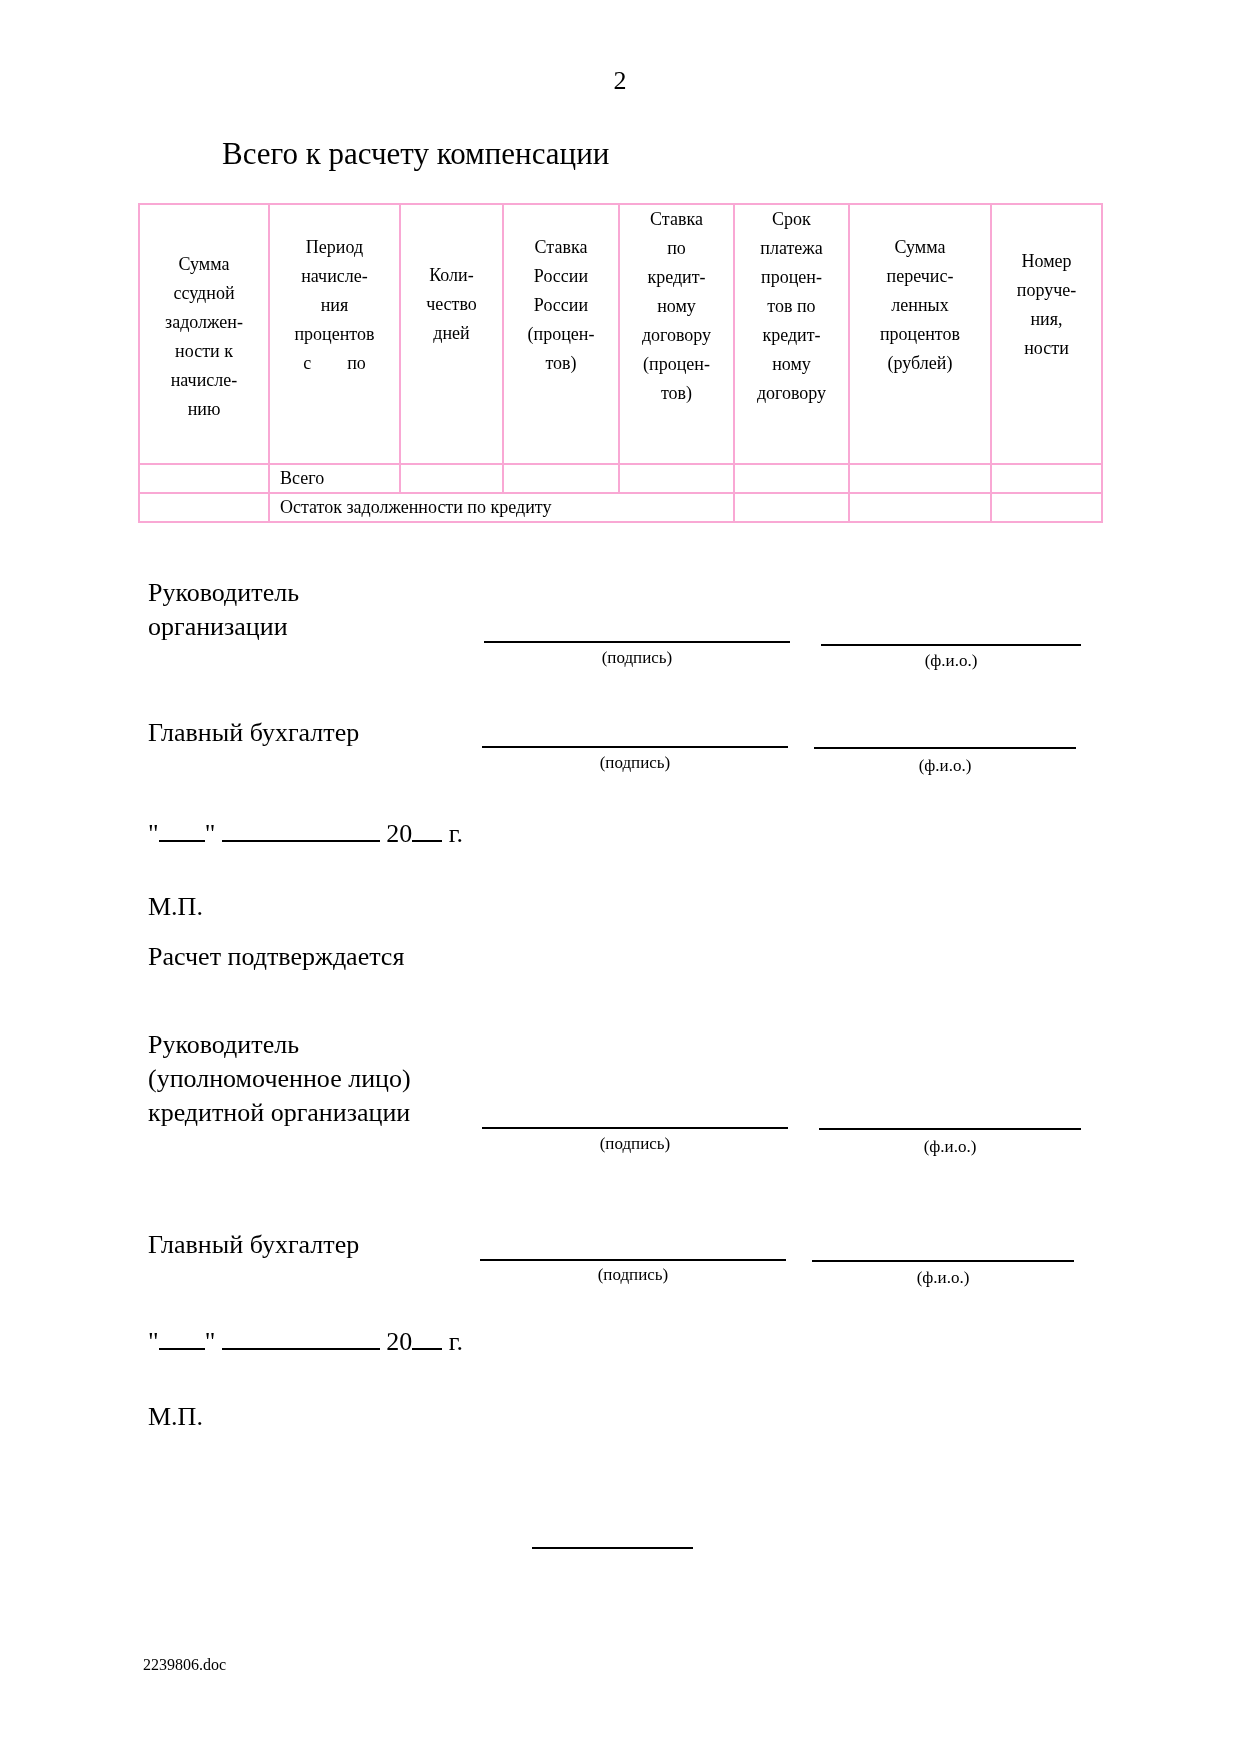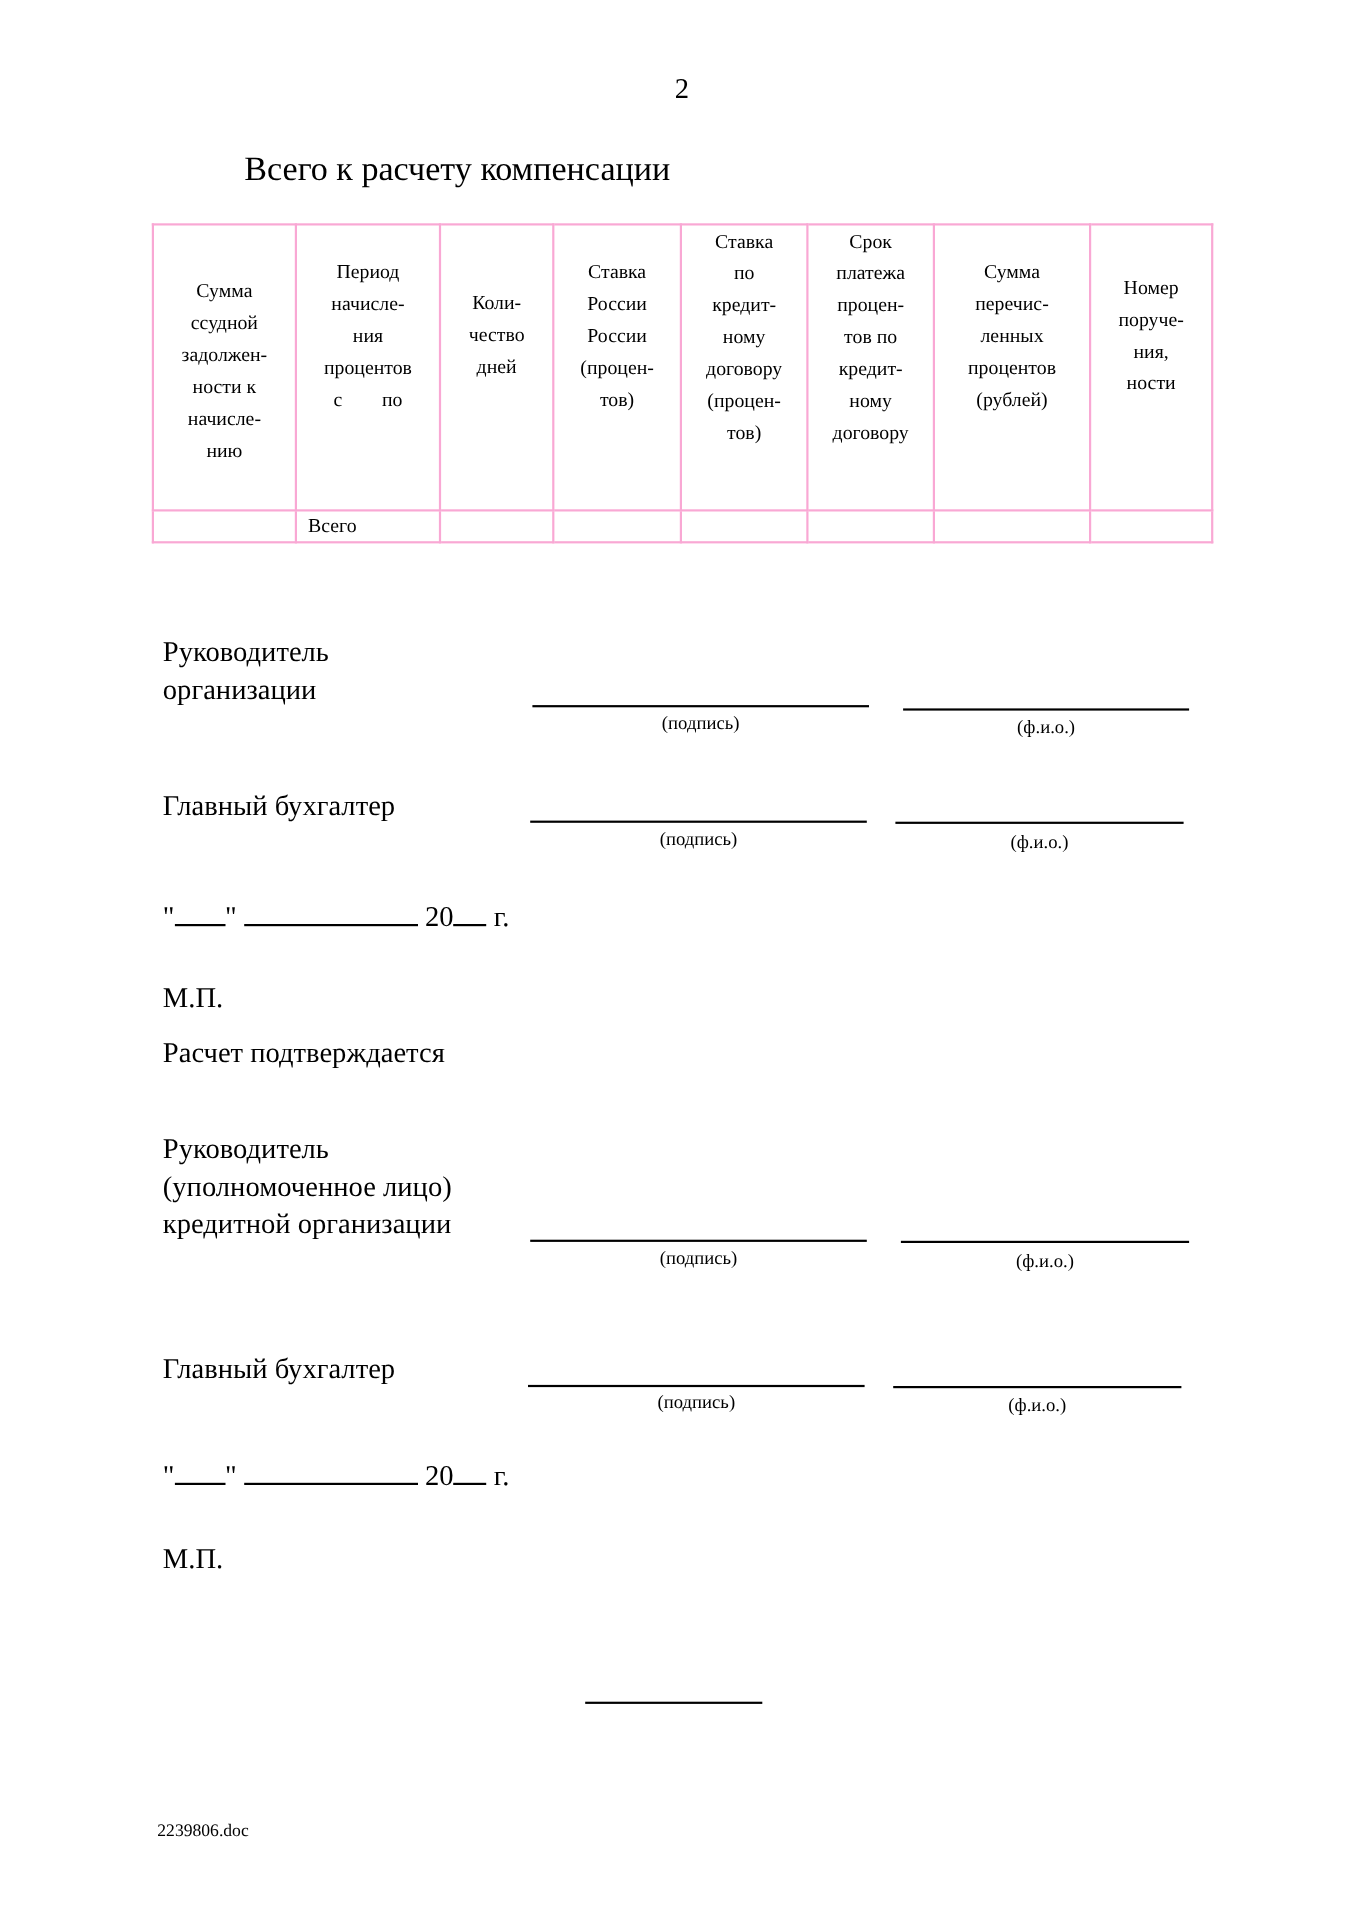--- a/index.html
+++ b/index.html
@@ -109,20 +109,27 @@
   <tr>
     <td></td>
     <td>Всего</td>
     <td></td>
     <td></td>
     <td></td>
     <td></td>
     <td></td>
     <td></td>
   </tr>
+  <tr>
+    <td></td>
+    <td colspan="4">Остаток задолженности по кредиту</td>
+    <td></td>
+    <td></td>
+    <td></td>
+  </tr>
 </tbody>
   </table>
 
 <div class="abs sig-label" style="top:576px">
   <div>Руководитель</div>
   <div>организации</div>
 </div>
 <div class="line" style="top:641px;left:484px;width:306px"></div>
 <div class="line" style="top:644px;left:821px;width:260px"></div>
 <div class="cap" style="top:648px;left:484px;width:306px">(подпись)</div>

